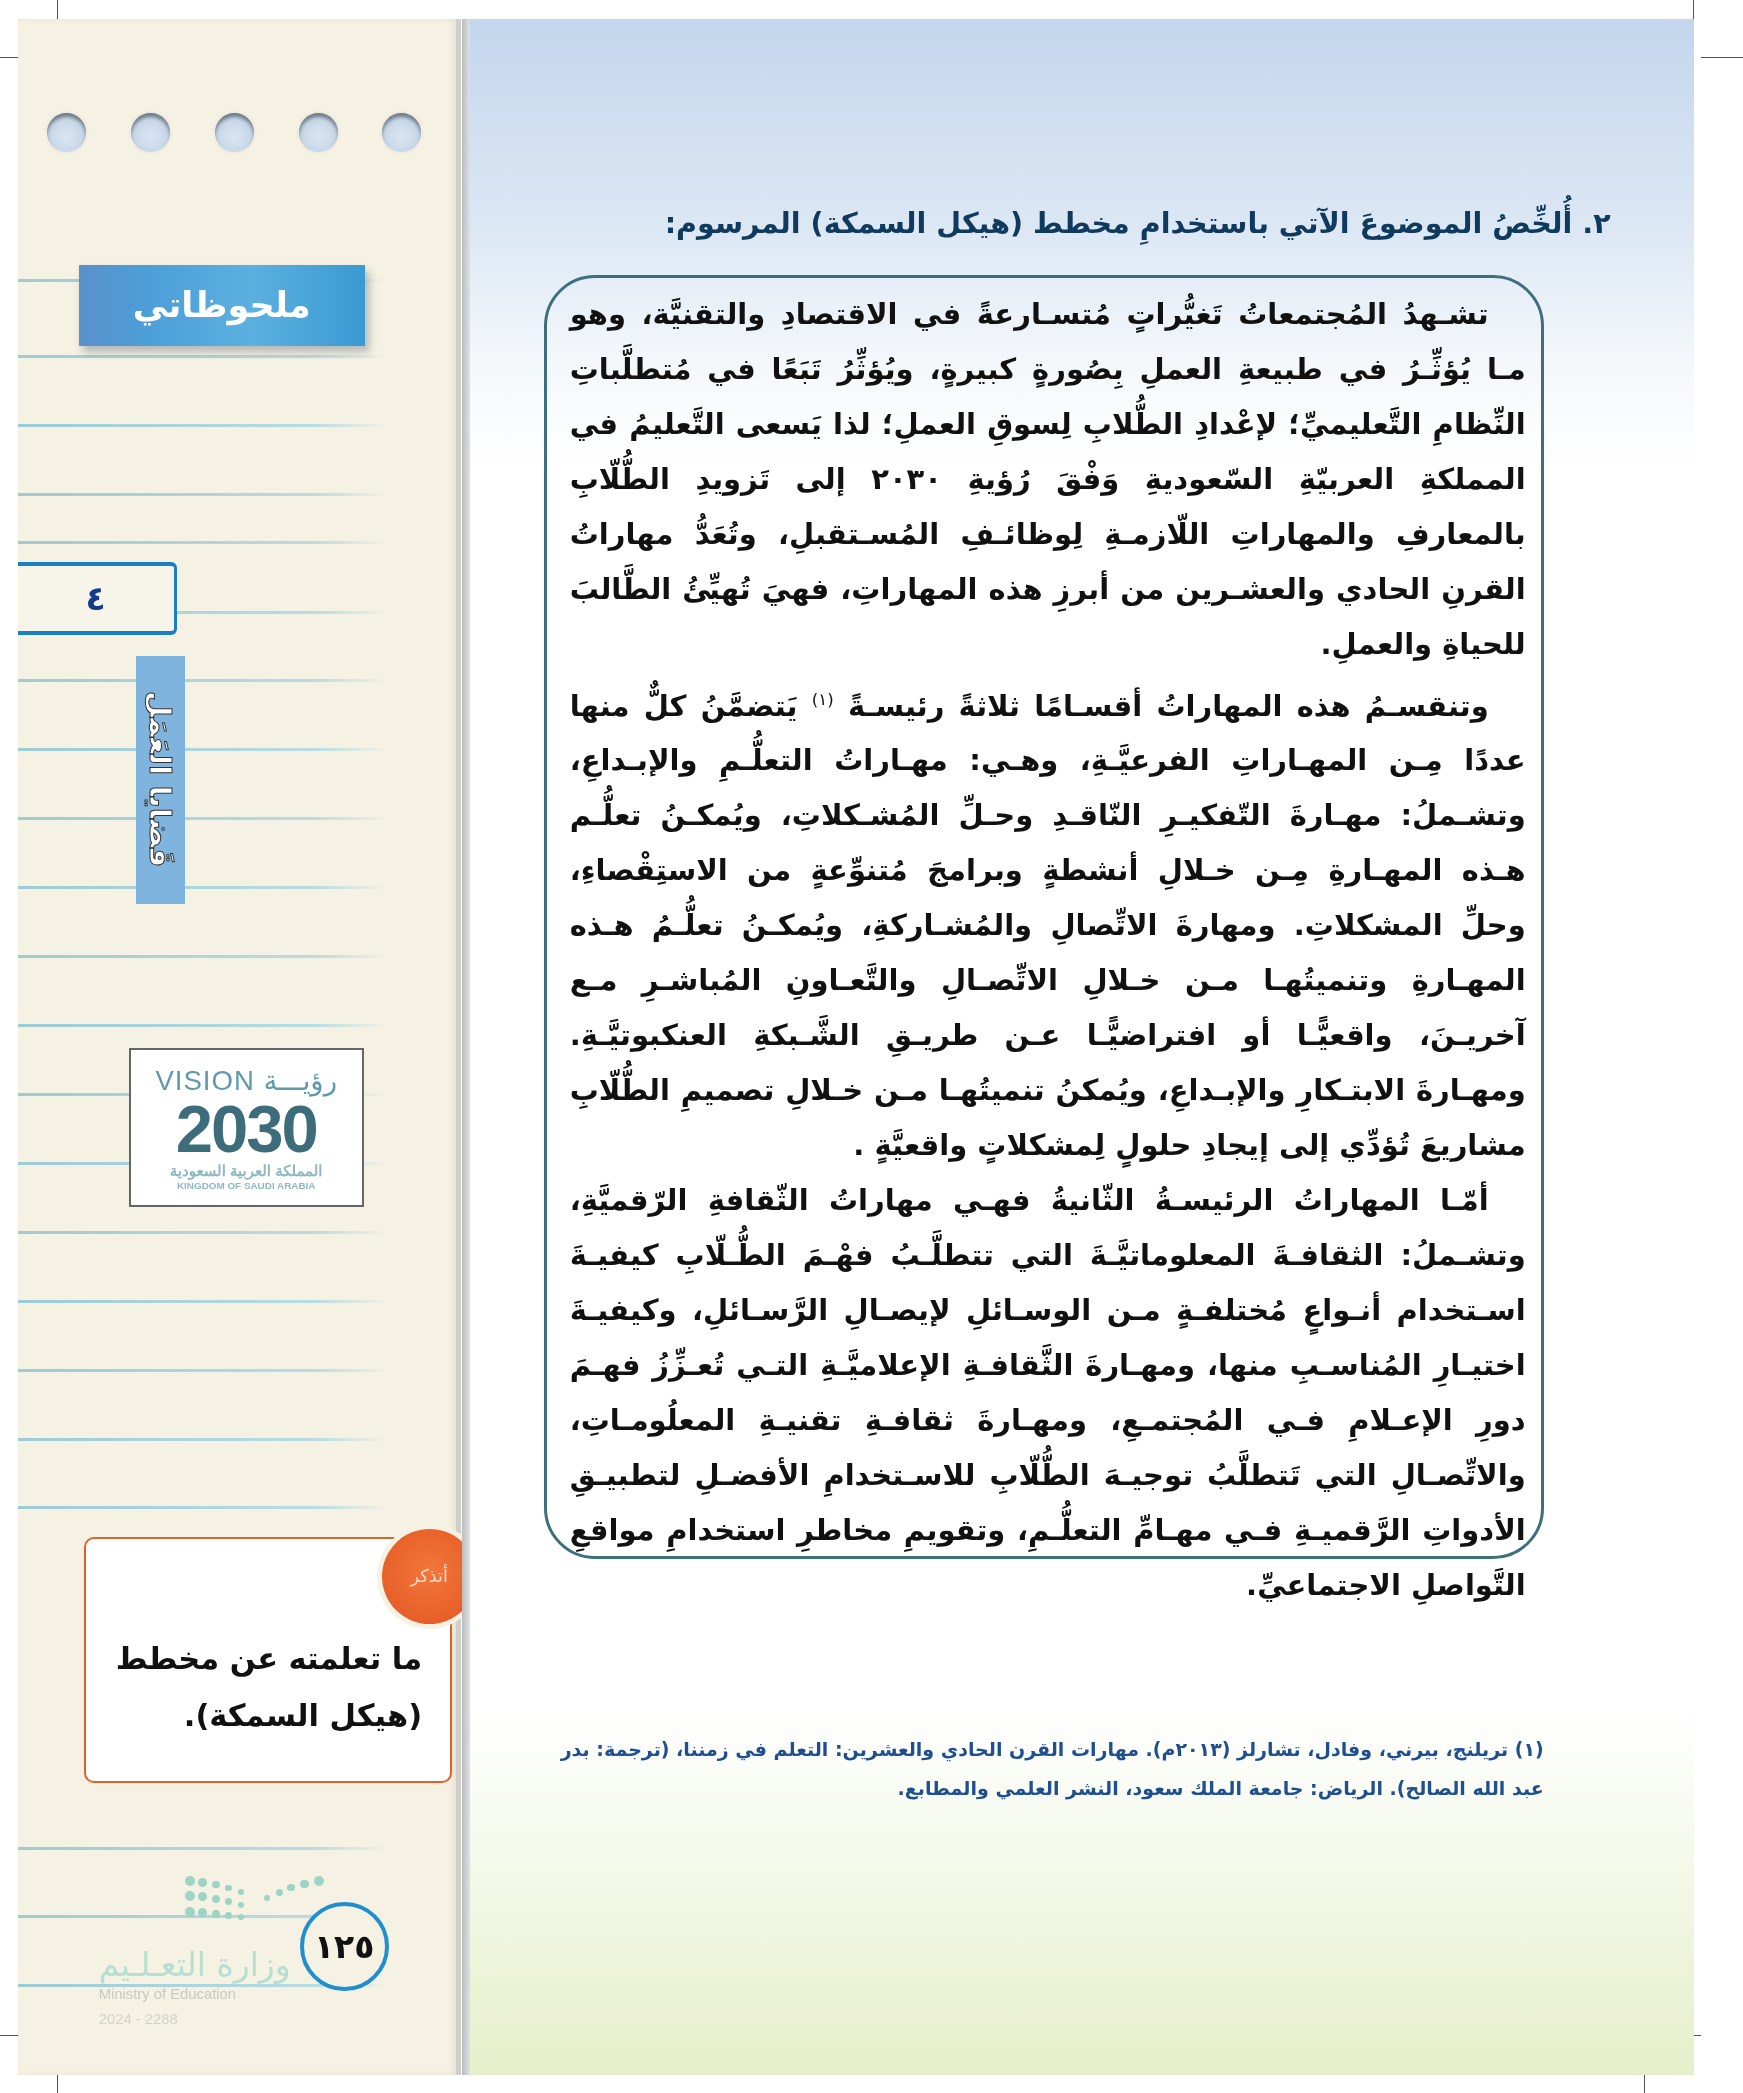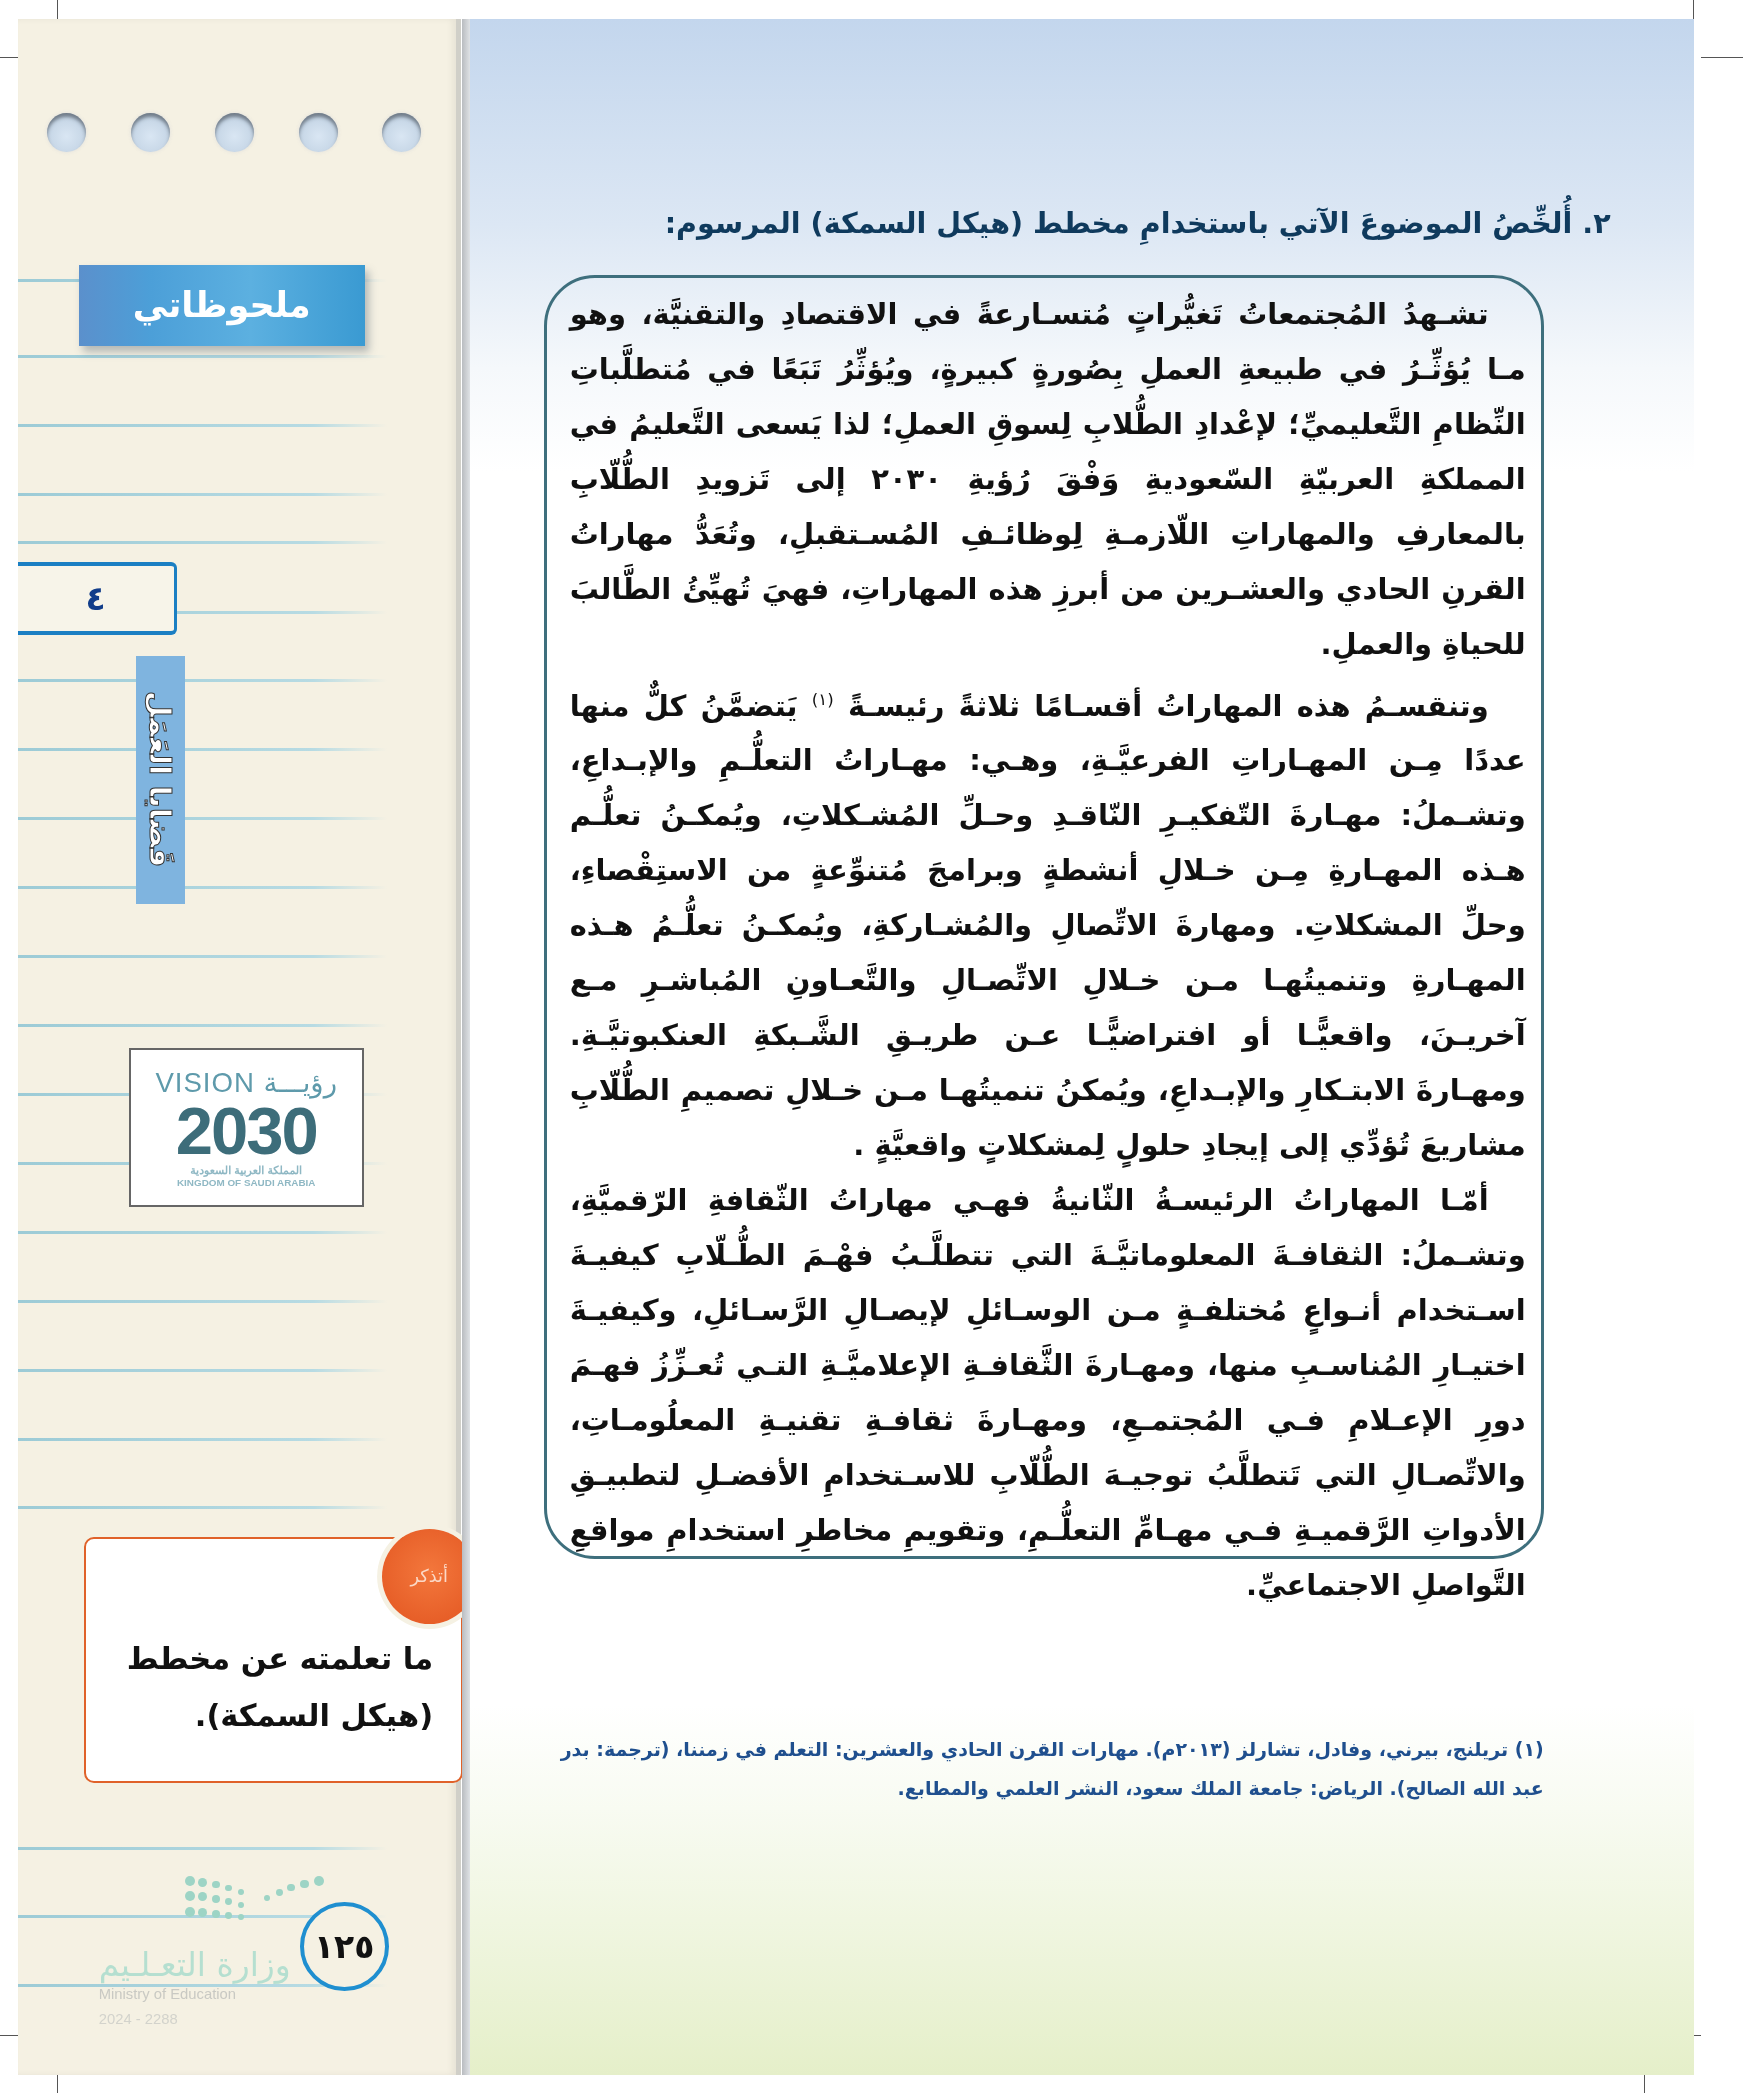--- a/index.html
+++ b/index.html
@@ -61,28 +61,27 @@
     -webkit-text-stroke:1px #333;
     direction:rtl;
   }
   .vision {
     position:absolute; left:111px; top:1029px; width:231px; height:155px;
     background:#fff; border:2px solid #666;
     display:flex; flex-direction:column; align-items:center; justify-content:center;
   }
   .vision .v1 { font-family:"Liberation Sans", sans-serif; color:#5e9aab; font-size:27.6px; letter-spacing:1px; }
   .vision .v2 { font-family:"Liberation Sans", sans-serif; color:#3d6d7a; font-size:67px; font-weight:bold; line-height:63px; letter-spacing:-2px; }
-  .vision .v3 { font-family:"Liberation Sans", sans-serif; color:#8fb8c4; font-size:11px; font-weight:bold; margin-top:2px; }
+  .vision .v3 { font-family:"Liberation Sans", sans-serif; color:#8fb8c4; font-size:15px; font-weight:bold; margin-top:2px; }
   .vision .v4 { font-family:"Liberation Sans", sans-serif; color:#8fb8c4; font-size:9.9px; font-weight:bold; }
 
   .remember-card {
     position:absolute; left:66px; top:1518px; width:364px; height:242px;
     background:#ffffff; border:2px solid #e0622a; border-radius:9.9px;
     direction:rtl;
-    padding-left:11px;
   }
   .remember-badge {
     position:absolute; left:364px; top:1510px; width:95px; height:95px; border-radius:50%;
     background:radial-gradient(circle at 50% 45%, #f3773c, #e25520);
     color:#fbd9c7; font-weight:normal; font-size:17.7px;
     display:flex; align-items:center; justify-content:center;
     box-shadow: 0 0 0 4.9px #f5f1e3;
   }
   .remember-text {
     position:absolute; right:27.6px; top:91px; width:315px;

